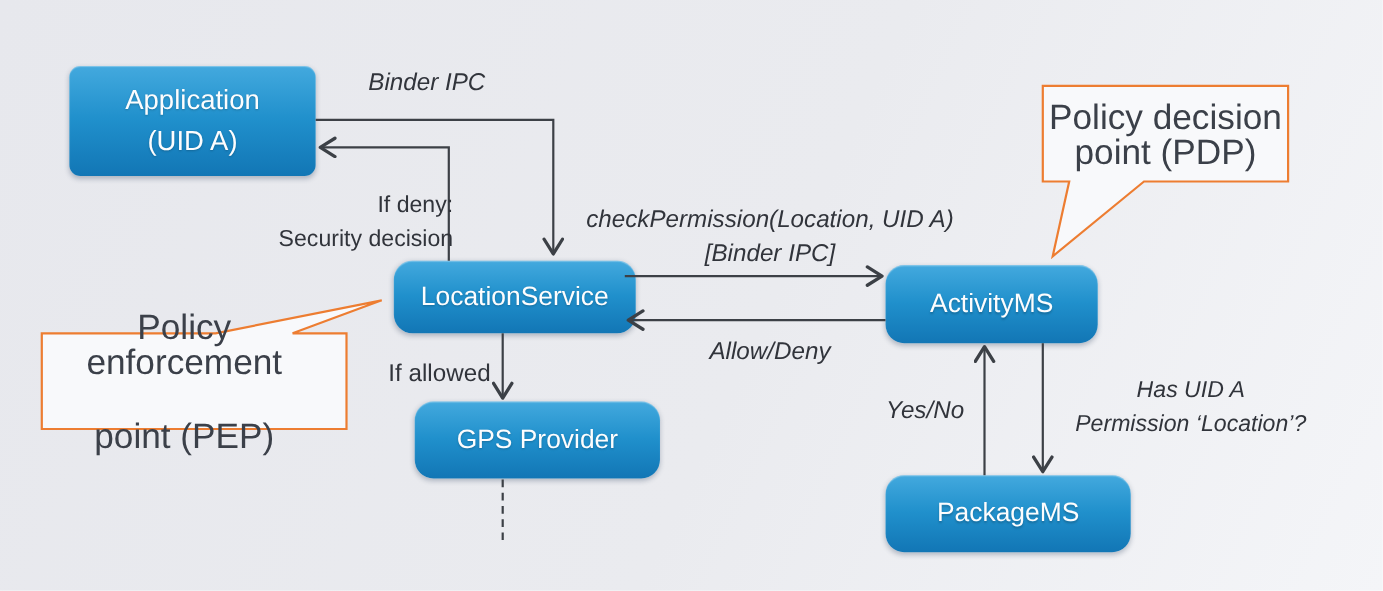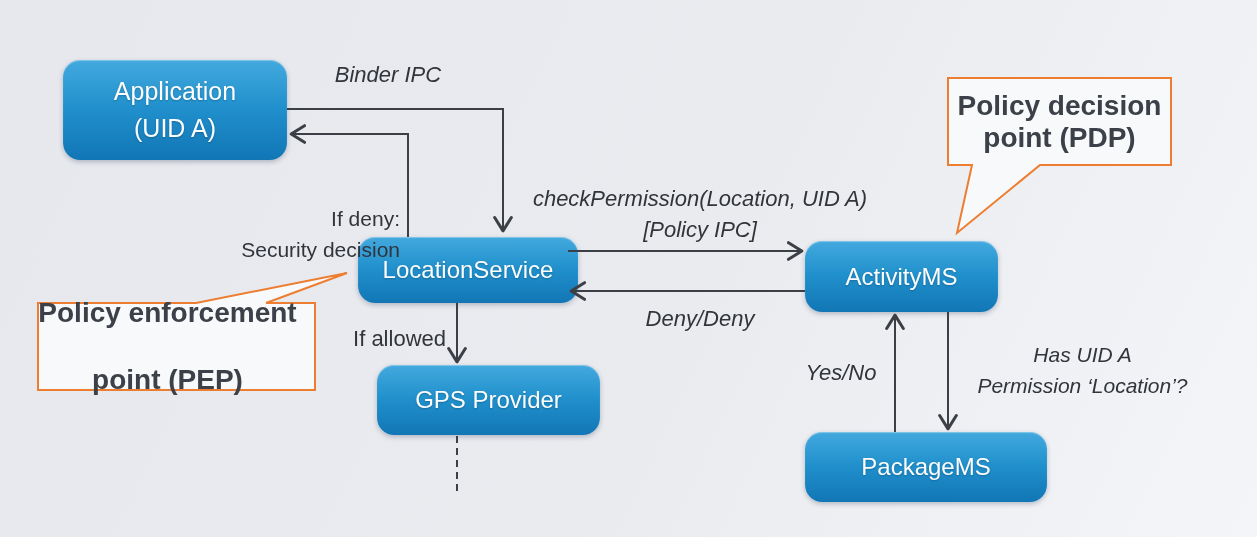--- a/index.html
+++ b/index.html
@@ -49,49 +49,48 @@
   .center { text-align: center; font-style: italic; }
   .right  { text-align: right; }
 
   .callout-text {
     position: absolute;
     display: flex;
     flex-direction: column;
     align-items: center;
     justify-content: center;
     color: #3b4049;
-    font-size: 28px;
+    font-size: 32px;
     text-align: center;
-    font-weight: bold;
   }
   .callout-text .line { line-height: 32px; }
 </style>
 </head>
 <body>
 
 <div class="stage">
 
-  <div class="node node-application" style="left:63px; top:60px; width:224px; height:100px;">
+  <div class="node node-application" style="left:63px; top:60px; width:224px; height:100px;border-radius:10px;">
     <div class="line">Application</div>
     <div class="line">(UID A)</div>
   </div>
 
   <div class="node" style="left:348px; top:237px; width:220px; height:66px;margin-left:10px;">
     <div class="line">LocationService</div>
   </div>
 
   <div class="node" style="left:345px; top:365px; width:223px; height:70px;margin-left:32px;">
     <div class="line">GPS Provider</div>
   </div>
 
   <div class="node" style="left:805px; top:241px; width:193px; height:71px;">
     <div class="line">ActivityMS</div>
   </div>
 
-  <div class="node" style="left:805px; top:432px; width:242px; height:70px;">
+  <div class="node" style="left:805px; top:432px; width:223px; height:70px;">
     <div class="line">PackageMS</div>
   </div>
 
   <svg class="overlay" viewBox="0 0 1257 537">
     <defs>
       <marker id="arrow" viewBox="0 0 12 12" refX="9" refY="6" markerWidth="10" markerHeight="10" orient="auto-start-reverse">
         <path d="M1.5,1 L9.5,6 L1.5,11" fill="none" stroke="#3c4046" stroke-width="1.8" stroke-linecap="round" stroke-linejoin="round"></path>
       </marker>
     </defs>
 
@@ -121,30 +120,30 @@
     <div class="line">point (PDP)</div>
   </div>
 
   <div class="callout-text" style="left:38px; top:303px; width:259px; height:87px;gap:35px;">
     <div class="line">Policy enforcement</div>
     <div class="line">point (PEP)</div>
   </div>
 
   <div class="edge-label center" style="left:288px; top:62px; width:200px; font-size:22px;">Binder IPC</div>
 
-  <div class="edge-label right" style="left:150px; top:171px; width:250px; line-height:31px;margin-top:32px;">
+  <div class="edge-label right" style="left:162px; top:171px; width:250px; line-height:31px;">
     <div>If deny:</div>
     <div>Security decision</div>
   </div>
 
   <div class="edge-label center" style="left:505px; top:186px; width:390px; font-size:22px;">checkPermission(Location, UID A)</div>
 
-  <div class="edge-label center" style="left:505px; top:217px; width:390px; font-size:22px;">[Policy IPC]</div>
+  <div class="edge-label center" style="left:505px; top:217px; width:390px; font-size:22px;">[Binder IPC]</div>
 
-  <div class="edge-label center" style="left:505px; top:306px; width:390px; font-size:22px;">Deny/Deny</div>
+  <div class="edge-label center" style="left:505px; top:306px; width:390px; font-size:22px;">Allow/Deny</div>
 
   <div class="edge-label right" style="left:330px; top:326px; width:116px; font-size:22px;">If allowed</div>
 
   <div class="edge-label center" style="left:795px; top:360px; width:92px; font-size:22px;">Yes/No</div>
 
   <div class="edge-label center" style="left:960px; top:339px; width:245px; line-height:31px;">
     <div>Has UID A</div>
     <div>Permission ‘Location’?</div>
   </div>
 

